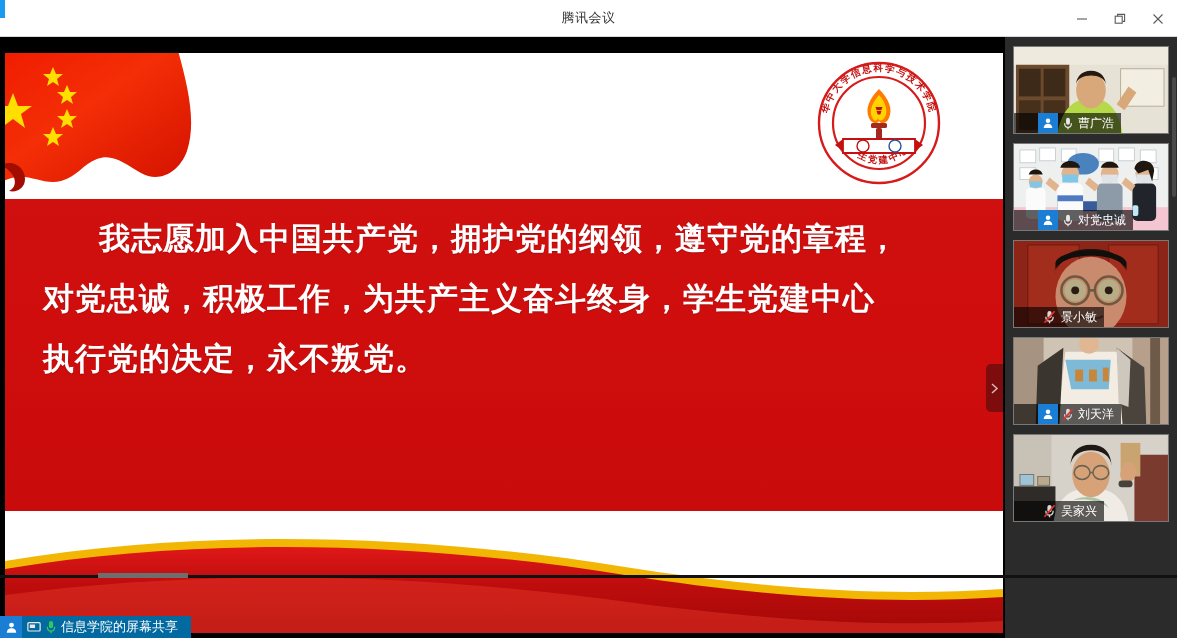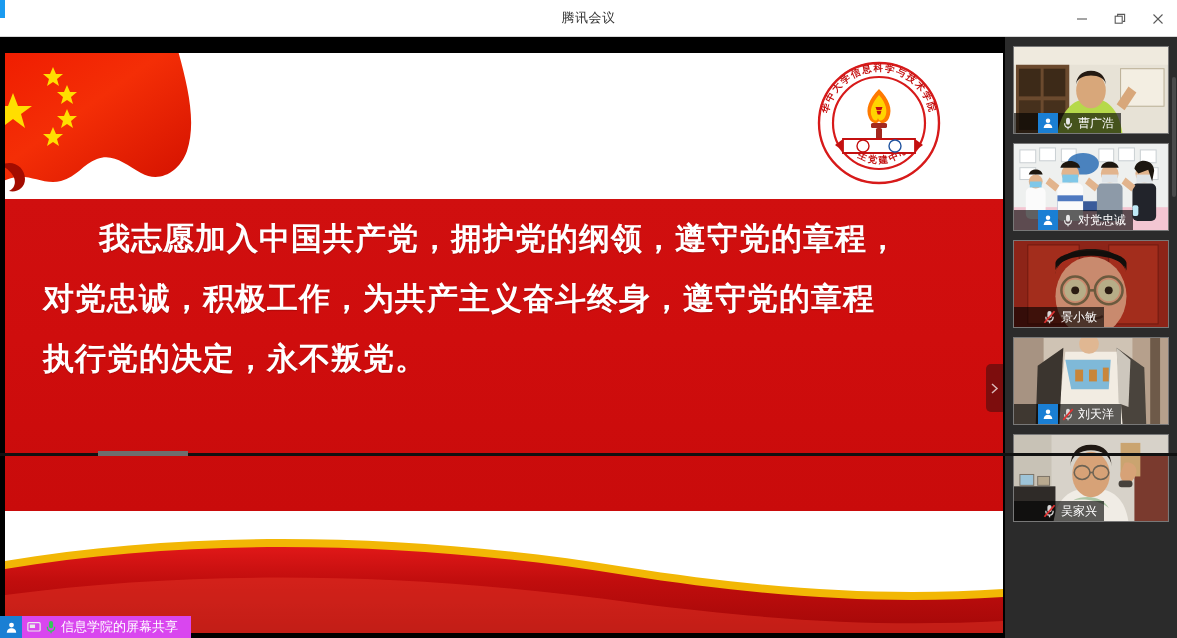--- a/index.html
+++ b/index.html
@@ -1,19 +1,19 @@
 <!DOCTYPE html>
 <html><head>
 <meta charset="utf-8">
 <style>
   * { margin:0; padding:0; box-sizing:border-box; }
   html,body{ width:1177px; height:638px; overflow:hidden; background:#000; }
   body{ font-family:"Liberation Sans","DejaVu Sans",sans-serif; }
 
-  .app{ position:relative; width:1177px; height:456px; background:#000; }
+  .app{ position:relative; width:1177px; height:578px; background:#000; }
 
   
   .titlebar{
     position:absolute; left:0; top:0; width:1177px; height:37px;
     background:#ffffff; border-bottom:1px solid #d8d8d8;
     display:flex; align-items:center; justify-content:center;
   }
   .titlebar-accent{ position:absolute; left:0; top:0; width:5px; height:18px; background:#1a9bf0; }
   .titlebar-title{ font-size:13px; color:#333; letter-spacing:.5px; }
   .winctl{ position:absolute; right:0; top:0; height:37px; display:flex; align-items:center; }
@@ -59,21 +59,21 @@
   .collapse-handle{
     position:absolute; right:0px; top:311px; width:17px; height:48px;
     background:#7d0d0d; border-radius:5px 0 0 5px;
     display:flex; align-items:center; justify-content:center;
     color:#d9b9b9; font-size:13px;
   }
 
   
   .sharebar{
     position:absolute; left:0; bottom:0; height:22px;
-    background:#d946ef; display:flex; align-items:center; padding-right:9px;
+    background:#0369a1; display:flex; align-items:center; padding-right:9px;
   }
   .sharebar .person-chip{
     width:22px; height:22px; background:#1a7fd4;
     display:flex; align-items:center; justify-content:center; margin-right:5px;
   }
   .sharebar .mini-ico{ margin-right:4px; display:flex; align-items:center; }
   .sharebar-text{ color:#fff; font-size:13px; line-height:22px; white-space:nowrap; }
 
   
   .rail{
@@ -186,21 +186,21 @@
           <path d="M26,78 h72 v14 h-72 z" fill="#fff" stroke="#c41010" stroke-width="1.8"></path>
           <path d="M26,78 l-8,6 l8,6 z" fill="#c41010"></path>
           <path d="M98,78 l8,6 l-8,6 z" fill="#c41010"></path>
           <circle cx="46" cy="85" r="6" fill="#fff" stroke="#c41010" stroke-width="1.4"></circle>
           <circle cx="78" cy="85" r="6" fill="#fff" stroke="#2255a0" stroke-width="1.4"></circle>
         </svg>
       </div>
 
       <div class="oath">
         <div class="oath-line indent">我志愿加入中国共产党，拥护党的纲领，遵守党的章程，</div>
-        <div class="oath-line">对党忠诚，积极工作，为共产主义奋斗终身，遵守党的章程</div>
+        <div class="oath-line">对党忠诚，积极工作，为共产主义奋斗终身，学生党建中心</div>
         <div class="oath-line">执行党的决定，永不叛党。</div>
       </div>
 
       <div class="slide-footer">
         <svg viewBox="0 0 998 122" preserveAspectRatio="none" width="998" height="122">
           <defs>
             <linearGradient id="wv" x1="0" y1="0" x2="0" y2="1">
               <stop offset="0%" stop-color="#e01818"></stop>
               <stop offset="40%" stop-color="#c00d0d"></stop>
               <stop offset="100%" stop-color="#a30808"></stop>

